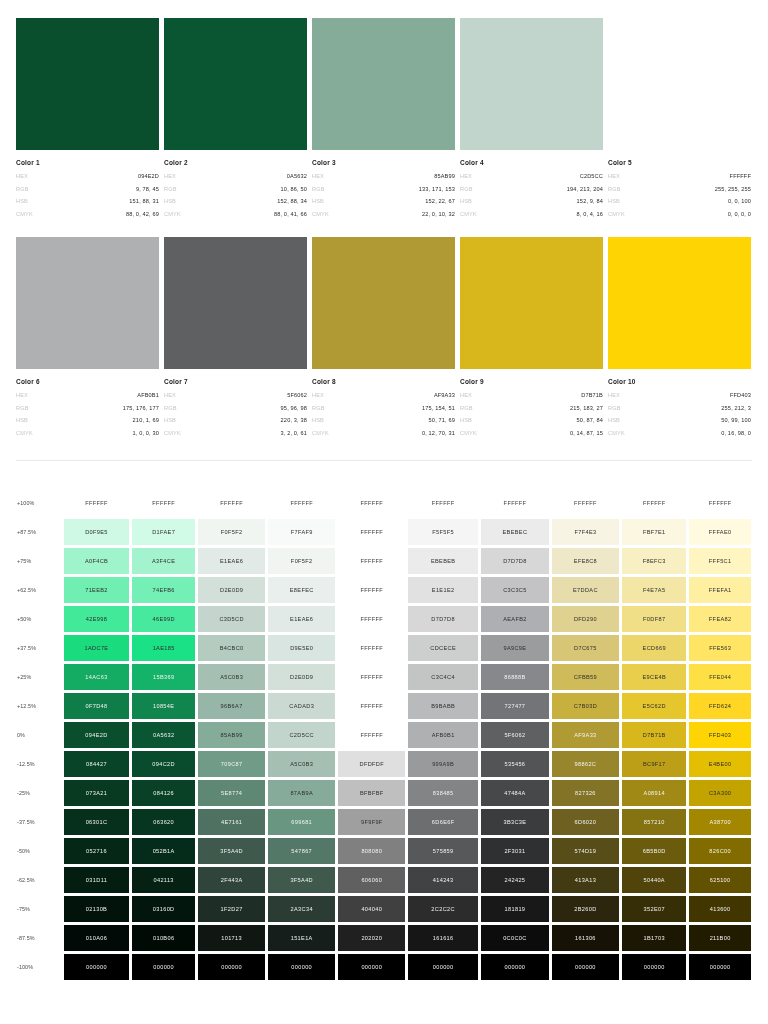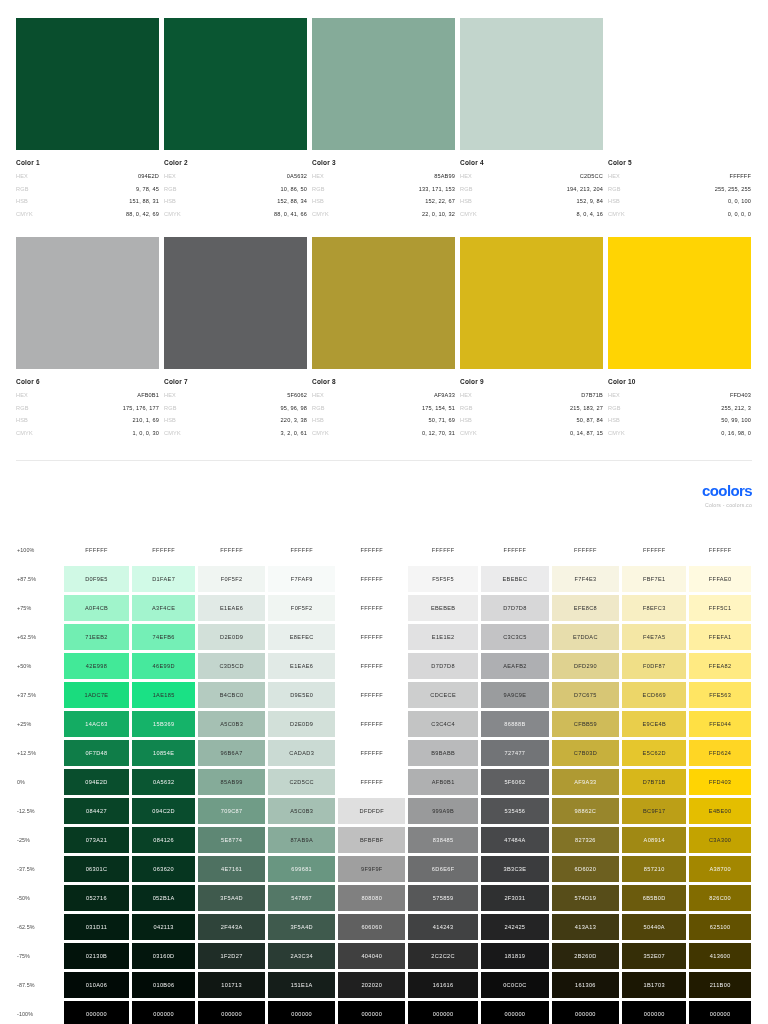--- a/index.html
+++ b/index.html
@@ -268,24 +268,20 @@
         </div>
         <div class="info-line">
           <span class="info-key">CMYK</span>
           <span class="info-val">0, 16, 98, 0</span>
         </div>
       </div>
     </div>
 
   <div class="divider"></div>
 
-  <div class="brand-wrap">
-    <div class="brand">coolors</div>
-    <div class="brand-sub">Colors - coolors.co</div>
-  </div>
 
   <div class="grid-wrap">
     <table class="grid">
       <tbody id="gridBody">
           <tr>
             <td class="pct">+100%</td>
             <td class="cell plain" style="background: rgb(255, 255, 255);">
               <span style="color: rgb(59, 59, 59);">FFFFFF</span>
             </td>
             <td class="cell plain" style="background: rgb(255, 255, 255);">

